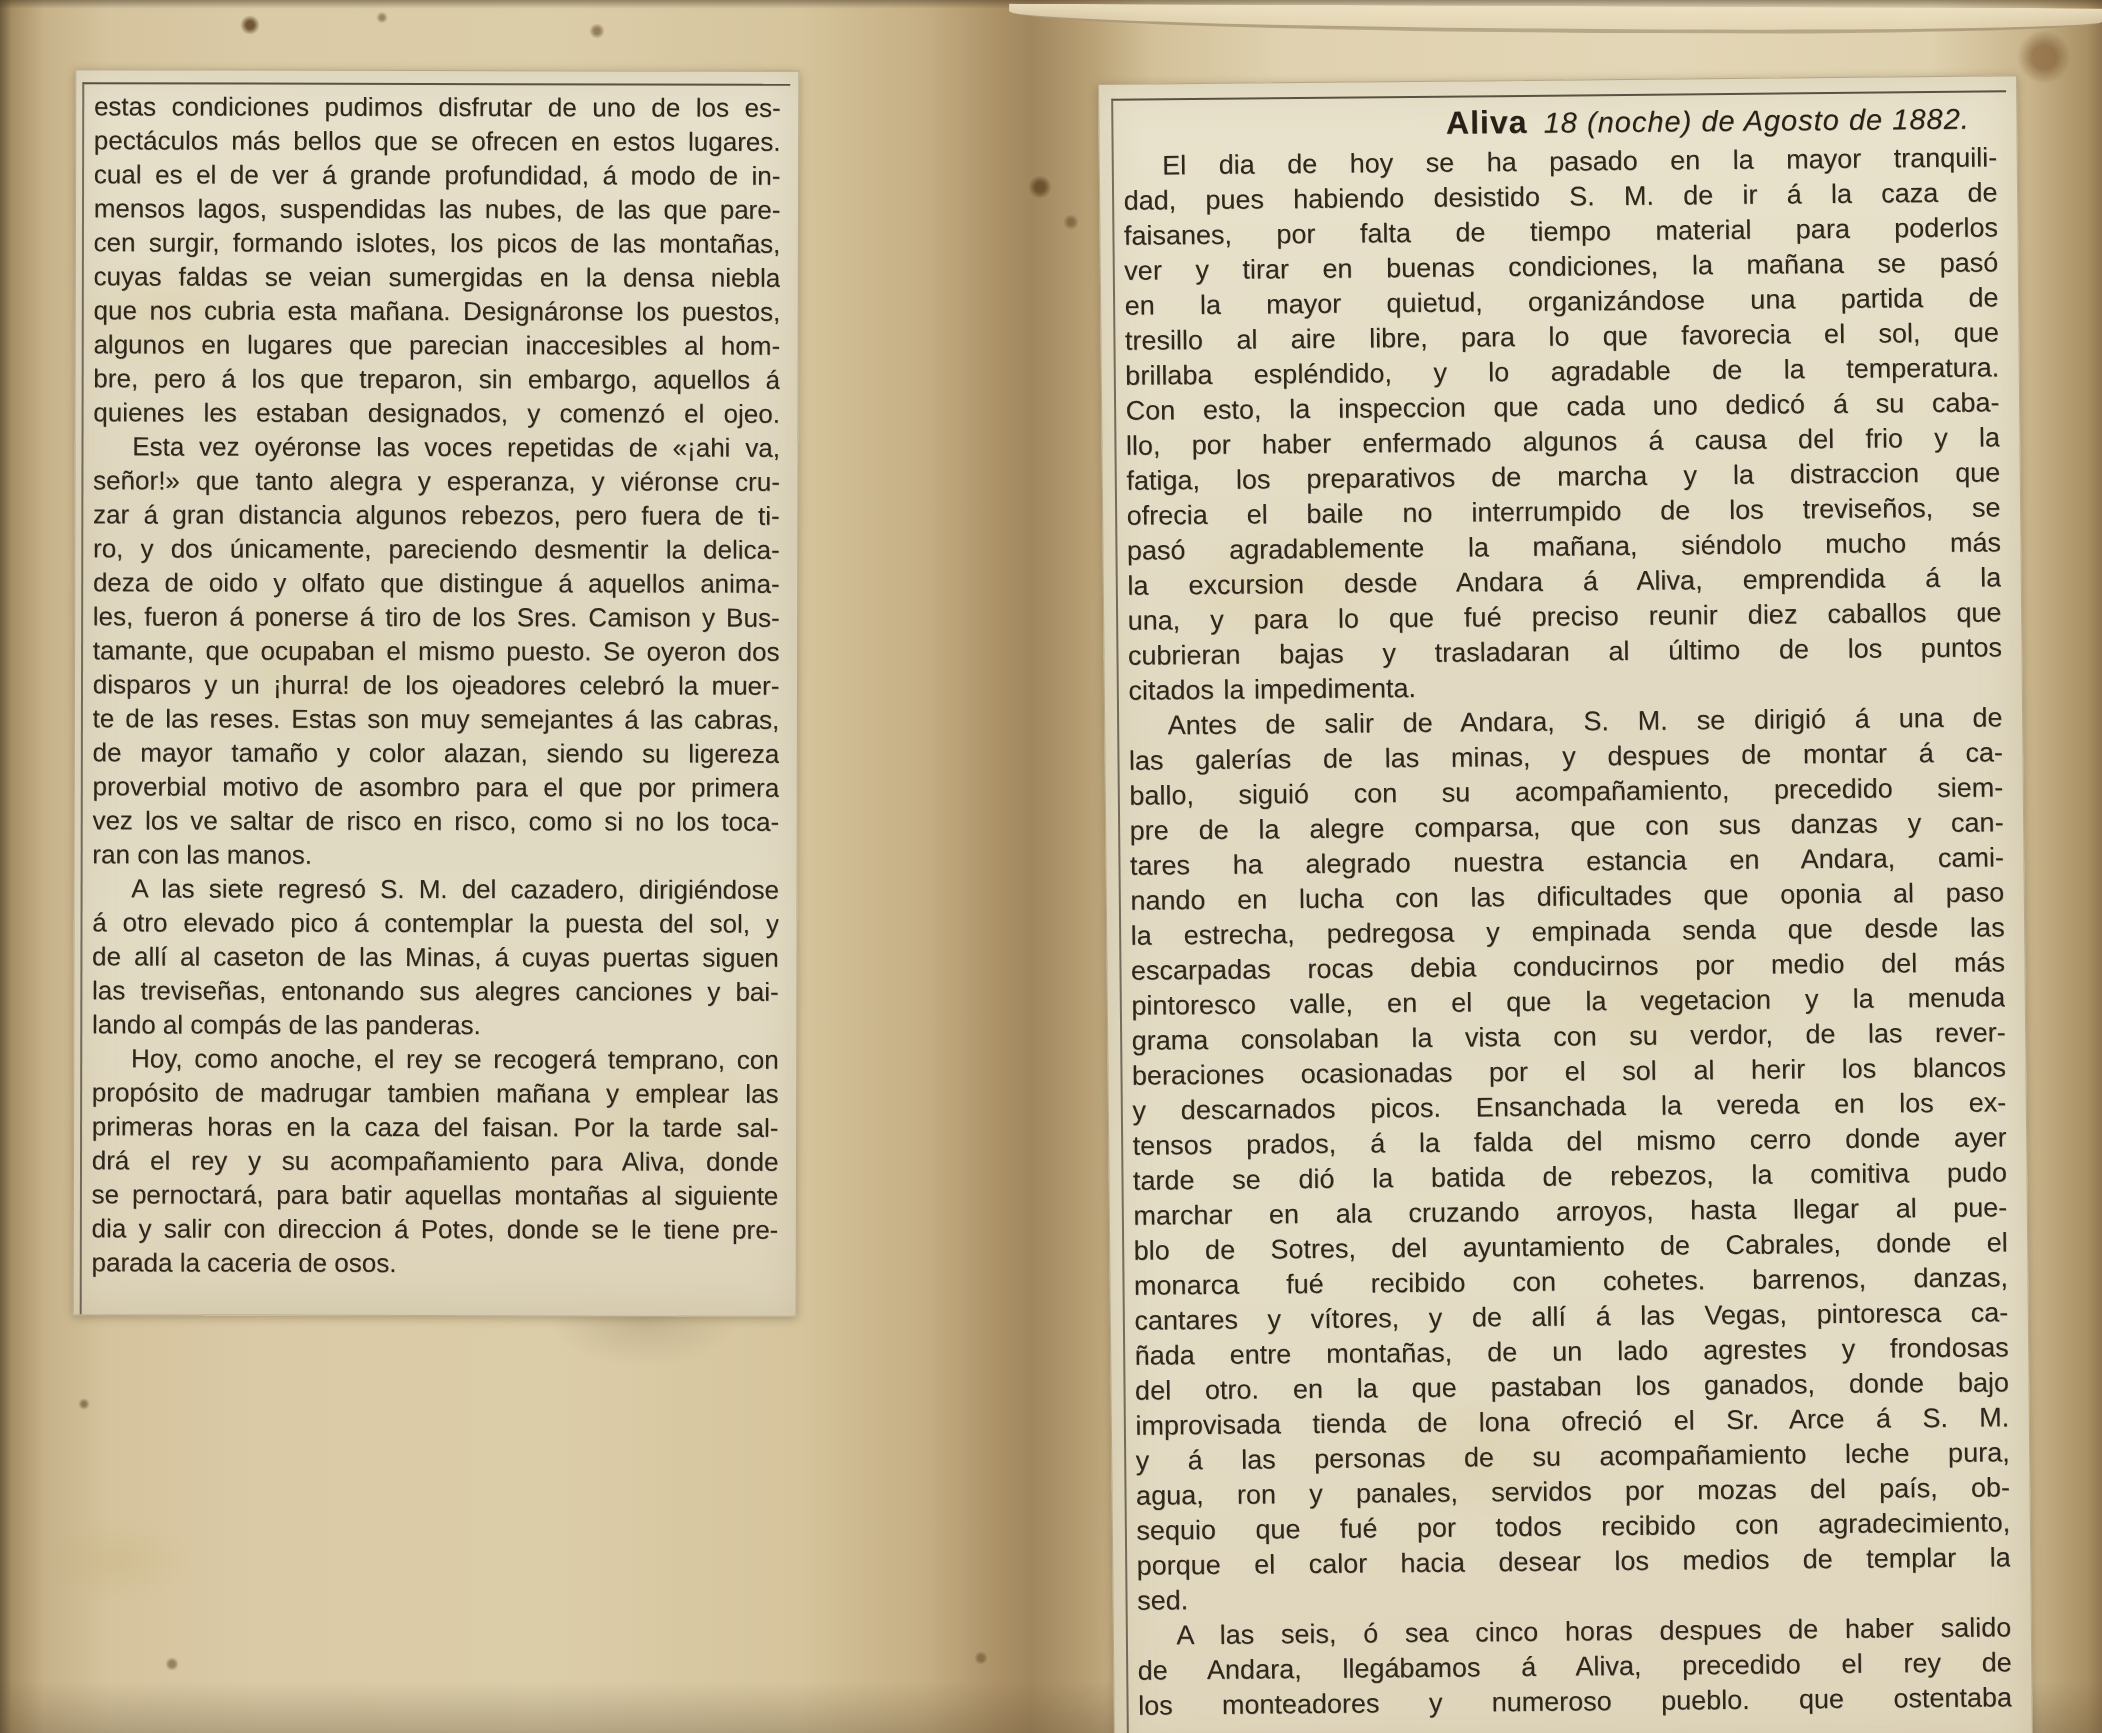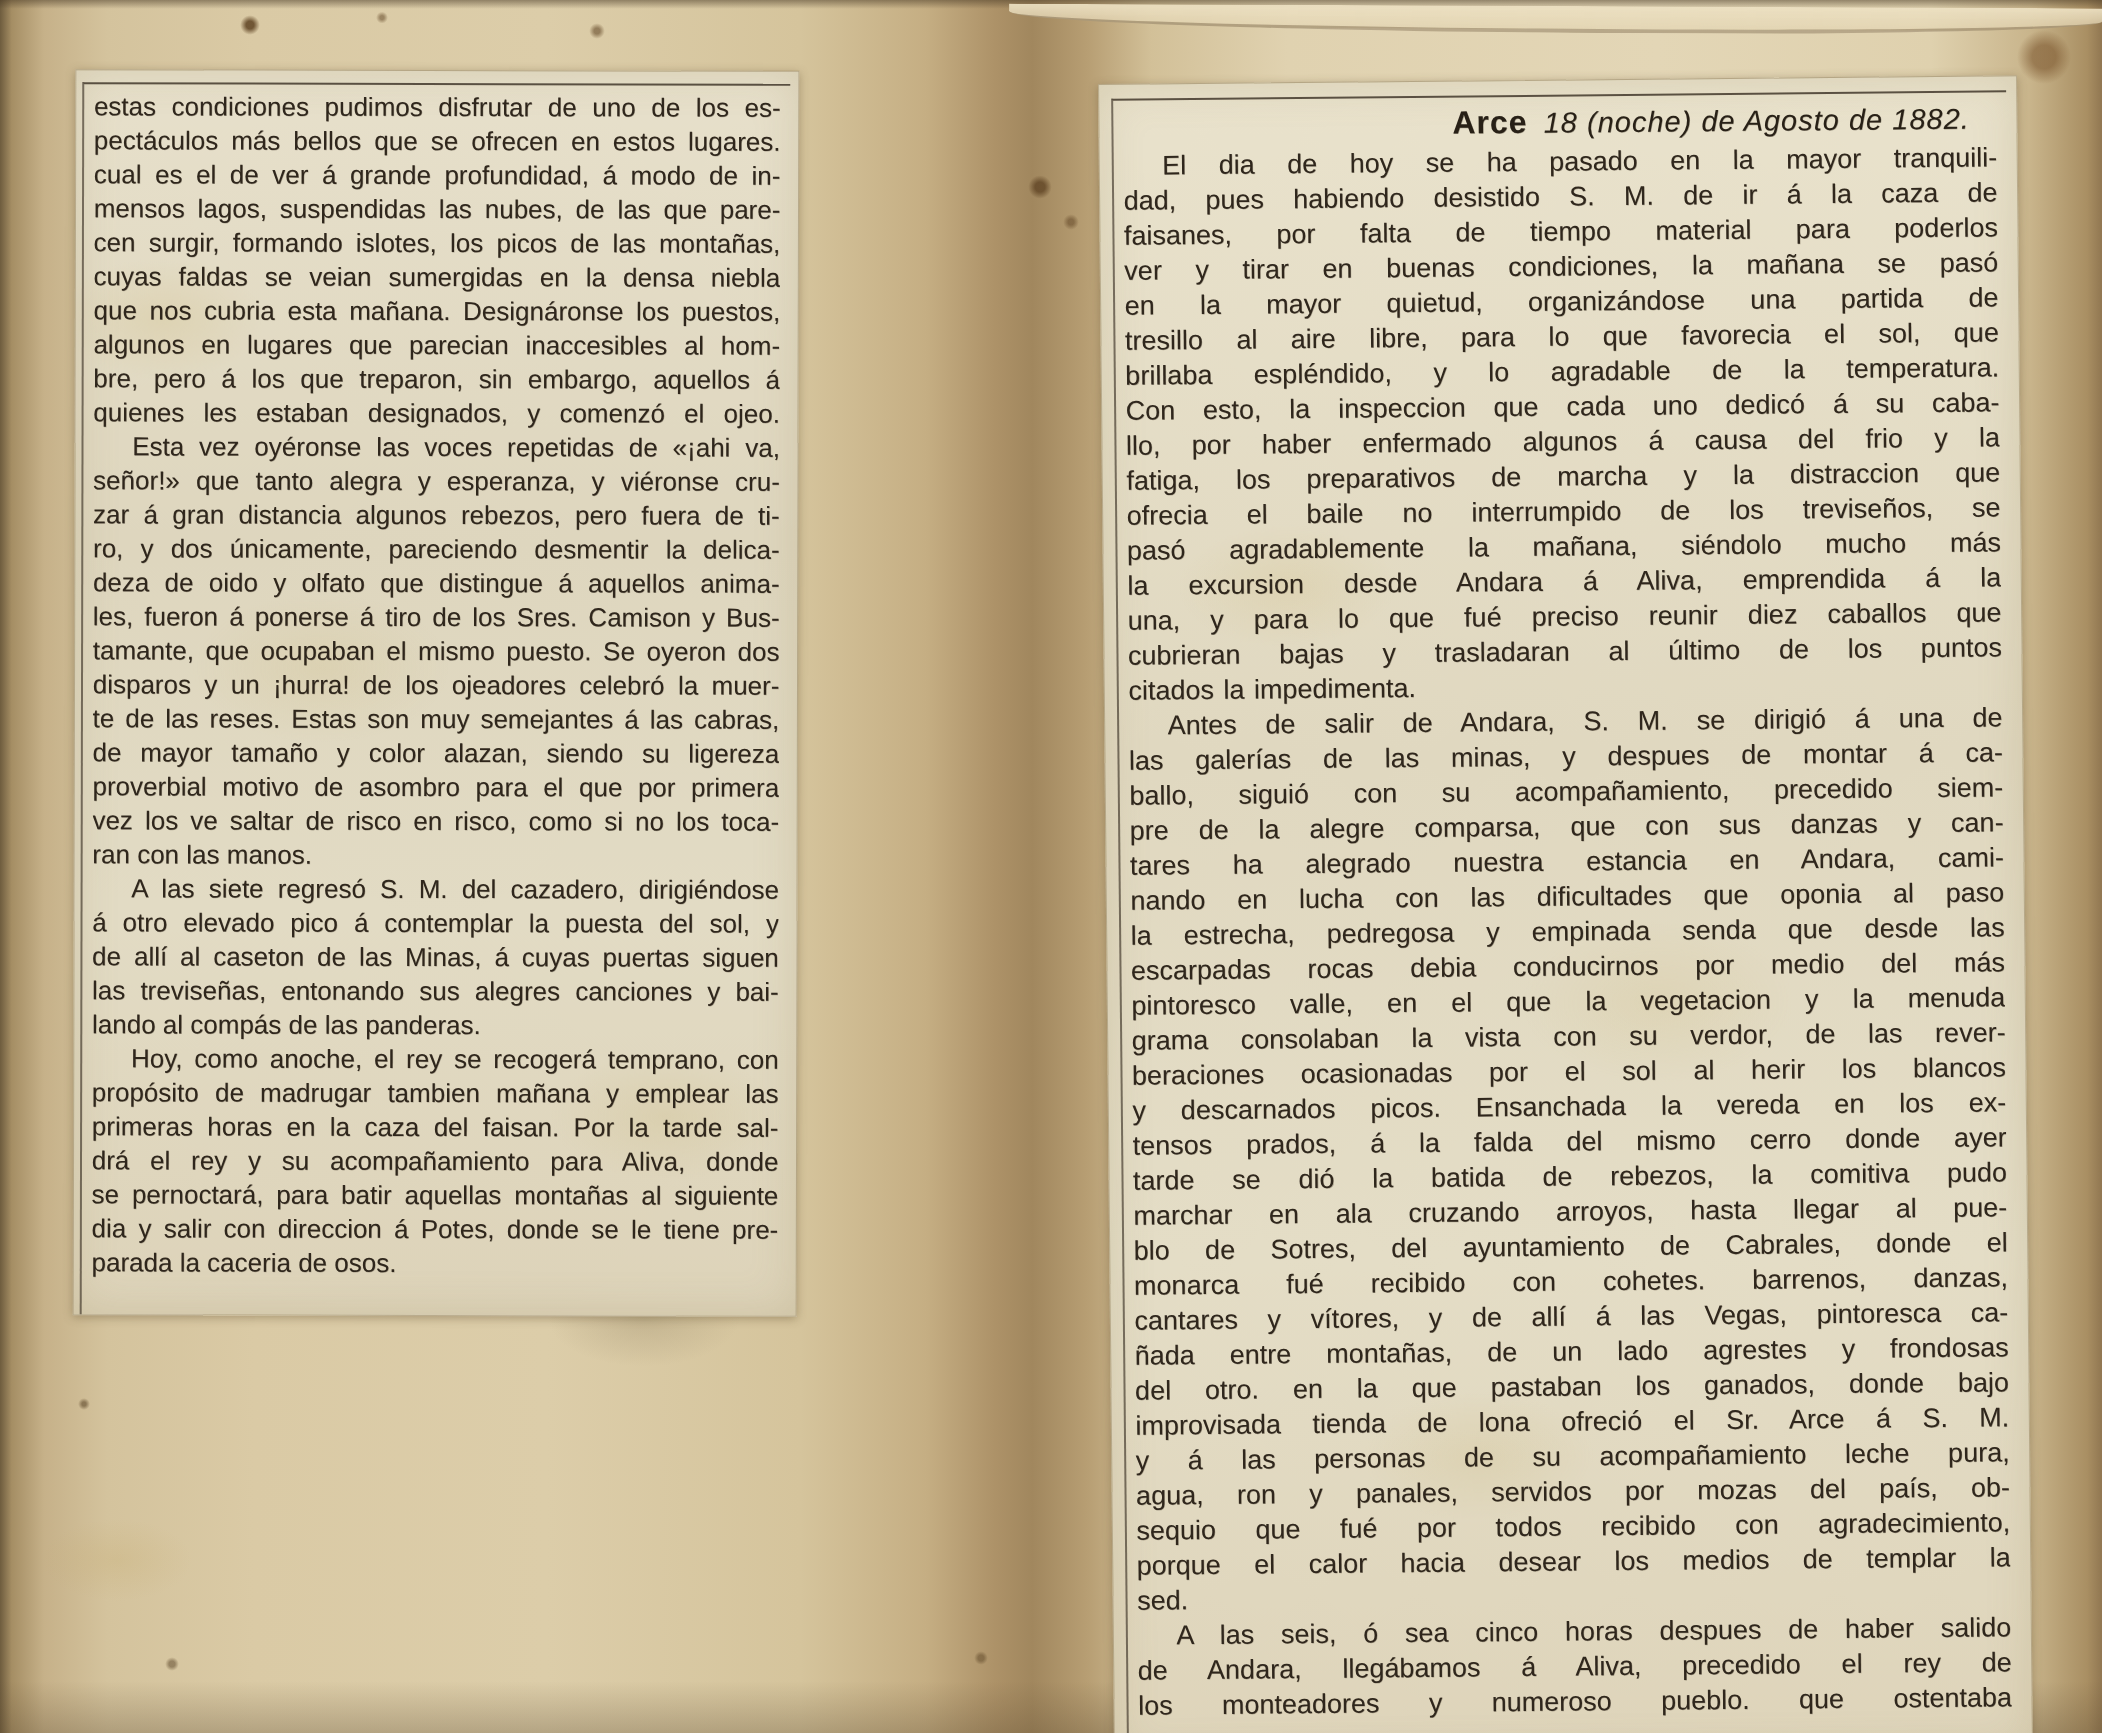--- a/index.html
+++ b/index.html
@@ -126,21 +126,21 @@
           <div class="line">se pernoctará, para batir aquellas montañas al siguiente</div>
           <div class="line">dia y salir con direccion á Potes, donde se le tiene pre-</div>
           <div class="line end">parada la caceria de osos.</div>
         </div>
     </div>
   </div>
 
   <div class="clipping clipping-right">
     <div class="printarea">
       <div class="headline">
-        <span class="hb">Arce</span>
+        <span class="hb">Aliva</span>
         <span class="hi">18 (noche) de Agosto de 1882.</span>
       </div>
       <div>
           <div class="line indent">El dia de hoy se ha pasado en la mayor tranquili-</div>
           <div class="line">dad, pues habiendo desistido S. M. de ir á la caza de</div>
           <div class="line">faisanes, por falta de tiempo material para poderlos</div>
           <div class="line">ver y tirar en buenas condiciones, la mañana se pasó</div>
           <div class="line">en la mayor quietud, organizándose una partida de</div>
           <div class="line">tresillo al aire libre, para lo que favorecia el sol, que</div>
           <div class="line">brillaba espléndido, y lo agradable de la temperatura.</div>

